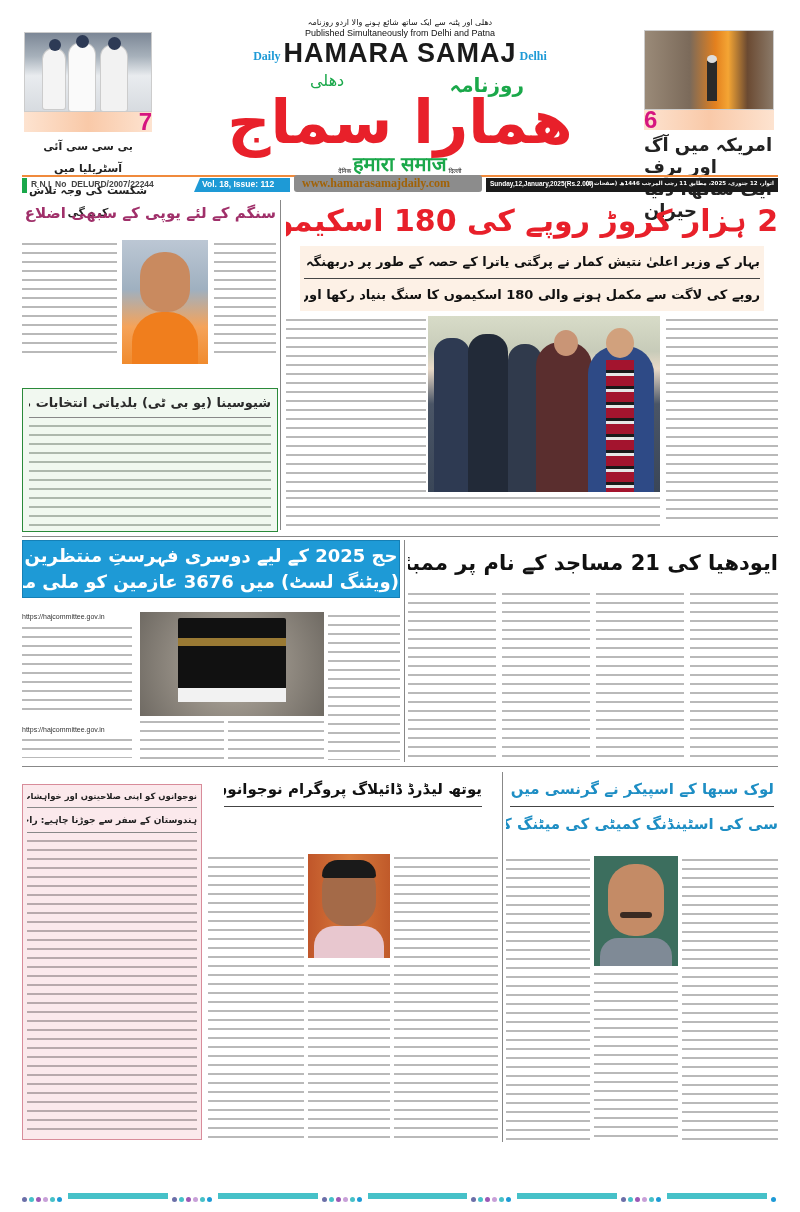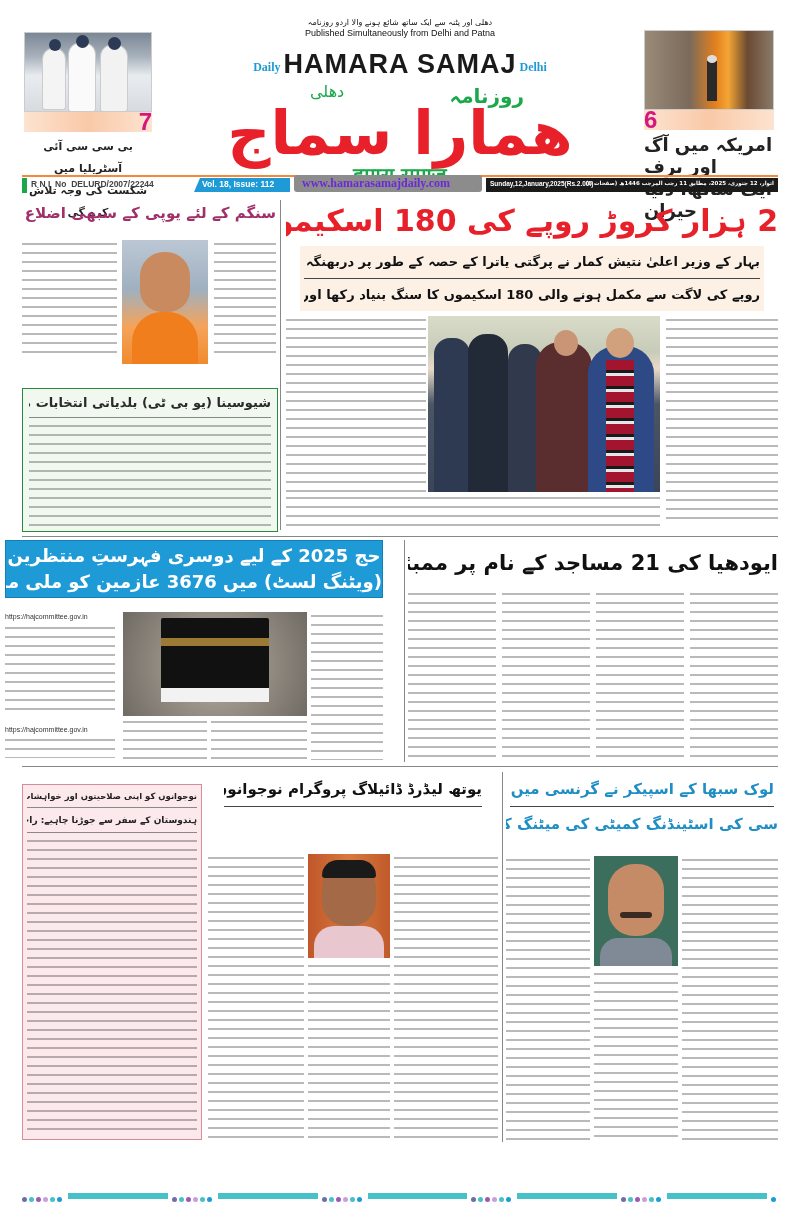--- a/index.html
+++ b/index.html
@@ -45,21 +45,21 @@
   </div>
   <div class="urdu" style="text-align:left;font-weight:bold;font-size:18px;line-height:22px;margin-top:4px;width:130px">
     <div>امریکہ میں آگ اور برف</div>
     <div>ایک ساتھ، دنیا حیران</div>
   </div>
 </div>
 
 <div class="abs" style="left:200px;top:18px;width:400px;height:150px;text-align:center">
   <div class="urdu" style="font-size:8px;direction:rtl;color:#111;line-height:10px">دھلی اور پٹنہ سے ایک ساتھ شائع ہونے والا اردو روزنامہ</div>
   <div style="font:9px 'Liberation Sans',sans-serif;color:#111;line-height:11px">Published Simultaneously from Delhi and Patna</div>
-  <div style="display:flex;justify-content:center;align-items:flex-end;gap:3px;margin-top:12px">
+  <div style="display:flex;justify-content:center;align-items:flex-end;gap:3px;margin-top:1px">
     <span style="font:bold 12px 'Liberation Serif',serif;color:#1e9ad6;margin-bottom:3px">Daily</span>
     <span style="font:bold 27px 'Liberation Sans',sans-serif;letter-spacing:1px;color:#1a1a1a;line-height:27px;transform:scaleY(1.05)">HAMARA SAMAJ</span>
     <span style="font:bold 12px 'Liberation Serif',serif;color:#1e9ad6;margin-bottom:3px">Delhi</span>
   </div>
   <div style="position:relative;height:92px">
     <span class="urdu" style="position:absolute;right:76px;top:6px;font-size:20px;font-weight:bold;color:#1aa84a">روزنامہ</span>
     <span class="urdu" style="position:absolute;left:110px;top:4px;font-size:16px;font-weight:normal;color:#1aa84a">دھلی</span>
     <div class="urdu" style="position:absolute;left:0;right:0;top:20px;font-size:60px;font-weight:bold;color:#e8202a;line-height:70px;text-align:center">ھمارا سماج</div>
   </div>
   <div style="display:flex;justify-content:center;align-items:flex-end;gap:2px;margin-top:-6px">
@@ -68,21 +68,21 @@
     <span style="font-size:6px;color:#111">दिल्ली</span>
   </div>
 </div>
 
 <div class="abs" style="left:22px;top:175px;width:756px;height:18px;border-top:2px solid #f08a3c">
   <div style="position:absolute;left:0;top:1px;width:5px;height:15px;background:#1aa84a"></div>
   <span style="position:absolute;left:9px;top:2px;font:bold 8.5px 'Liberation Sans',sans-serif;color:#444;white-space:pre">R N I  No  DELURD/2007/22244</span>
   <div style="position:absolute;left:172px;top:1px;width:96px;height:14px;background:#1e9ad6;clip-path:polygon(6px 0,100% 0,100% 100%,0 100%)"></div>
   <span style="position:absolute;left:180px;top:2px;font:bold 8.5px 'Liberation Sans',sans-serif;color:#fff">Vol. 18, Issue: 112</span>
   <div style="position:absolute;left:272px;top:-2px;width:188px;height:17px;background:#8c8c8c;border-radius:3px"></div>
-  <span style="position:absolute;left:280px;top:-1px;font:bold 12px 'Liberation Serif',serif;color:#6d28d9">www.hamarasamajdaily.com</span>
+  <span style="position:absolute;left:280px;top:-1px;font:bold 12px 'Liberation Serif',serif;color:#a16207">www.hamarasamajdaily.com</span>
   <div style="position:absolute;left:464px;top:1px;right:0;height:14px;background:#1a1a1a"></div>
   <span style="position:absolute;left:468px;top:3px;font:bold 6.5px 'Liberation Sans',sans-serif;color:#fff">Sunday,12,January,2025(Rs.2.00.)</span>
   <span class="urdu" style="position:absolute;right:4px;top:3px;font-size:5.5px;color:#fff;font-weight:bold;white-space:nowrap">اتوار، 12 جنوری، 2025، مطابق 11 رجب المرجب 1446ھ (صفحات 8)</span>
 </div>
 
 <div class="abs" style="left:22px;top:198px;width:254px;height:170px">
   <div class="urdu" style="font-size:15px;font-weight:bold;color:#a0306a;text-align:center;line-height:30px;white-space:nowrap;overflow:hidden">سنگم کے لئے یوپی کے سبھی اضلاع سے چلیں گی بسیں: یوگی</div>
   <div class="txt txtfill" style="position:absolute;left:0;top:42px;width:95px;height:120px"></div>
   <div class="photo" style="position:absolute;left:100px;top:42px;width:86px;height:124px;background:linear-gradient(180deg,#bcc7d4 0%,#9fb0c0 40%,#f5a35a 70%,#f08b2e 100%)">
     <div style="position:absolute;left:18px;top:12px;width:50px;height:60px;background:#c98a5f;border-radius:24px 24px 22px 22px"></div>
@@ -117,21 +117,21 @@
     <div style="position:absolute;left:178px;top:44px;width:28px;height:132px;background:repeating-linear-gradient(180deg,#a3142e 0 10px,#1a1a1a 10px 13px,#e6e6e6 13px 16px)"></div>
     <div style="position:absolute;left:178px;top:12px;width:28px;height:30px;background:#d1a17d;border-radius:50%"></div>
   </div>
   <div class="txt txtfill" style="position:absolute;left:380px;top:118px;width:112px;height:210px"></div>
   <div class="txt txtfill" style="position:absolute;left:0;top:296px;width:374px;height:34px"></div>
 
 </div>
 
 <div class="abs" style="left:22px;top:536px;width:756px;height:1px;background:#888"></div>
 
-<div class="abs" style="left:5px;top:540px;width:378px;height:222px">
+<div class="abs" style="left:22px;top:540px;width:378px;height:222px">
   <div style="background:#1e9ad6;padding:2px 0;border:1px solid #1580b6">
     <div class="urdu" style="font-size:18px;font-weight:bold;color:#fff;text-align:center;line-height:26px;white-space:nowrap;overflow:hidden">حج 2025 کے لیے دوسری فہرستِ منتظرین</div>
     <div class="urdu" style="font-size:18px;font-weight:bold;color:#fff;text-align:center;line-height:26px;white-space:nowrap;overflow:hidden">(ویٹنگ لسٹ) میں 3676 عازمین کو ملی منظوری</div>
   </div>
   <div style="position:absolute;left:0;top:73px;font:7px 'Liberation Sans',sans-serif;color:#333">https://hajcommittee.gov.in</div>
   <div class="txt txtfill" style="position:absolute;left:0;top:84px;width:110px;height:90px"></div>
   <div style="position:absolute;left:0;top:186px;font:7px 'Liberation Sans',sans-serif;color:#333">https://hajcommittee.gov.in</div>
   <div class="txt txtfill" style="position:absolute;left:0;top:196px;width:110px;height:22px"></div>
   <div class="photo" style="position:absolute;left:118px;top:72px;width:184px;height:104px;background:radial-gradient(circle at 50% 50%,#c8c2b6 0%,#9b948a 40%,#6f6a63 100%)">
     <div style="position:absolute;left:38px;top:6px;width:108px;height:84px;background:#111;border-radius:2px"></div>

